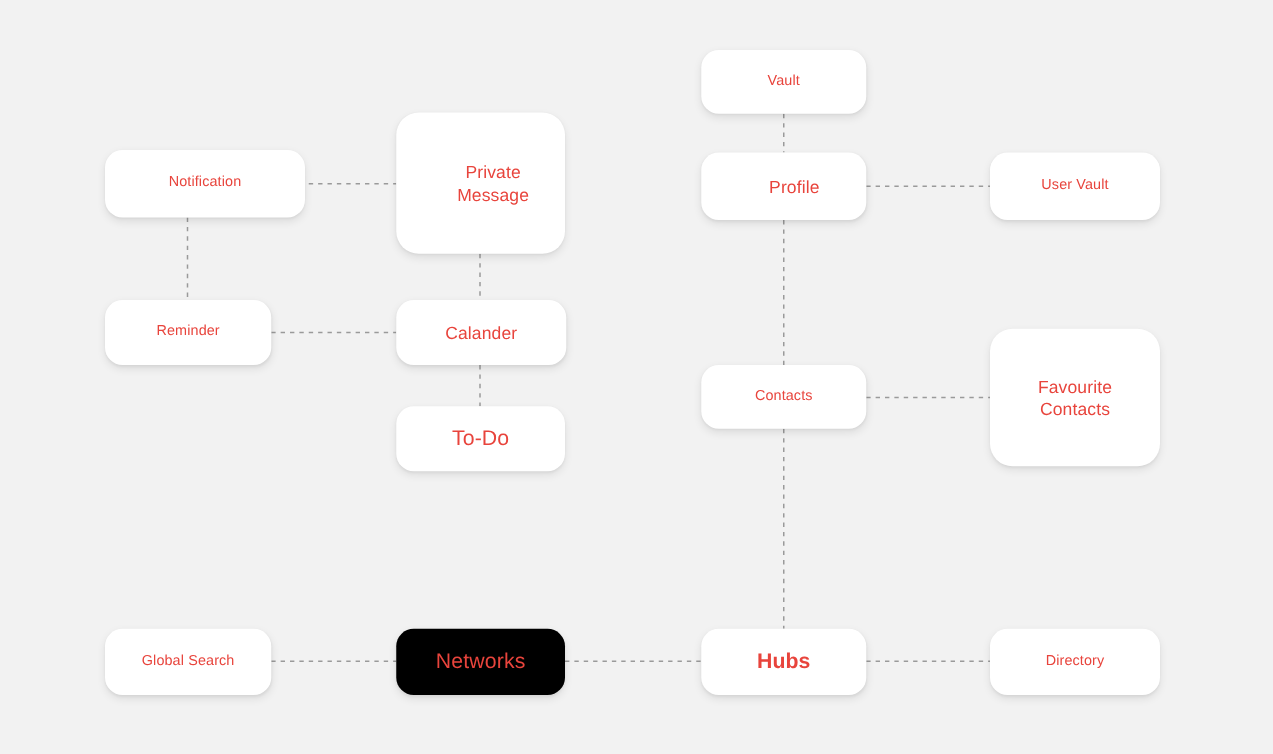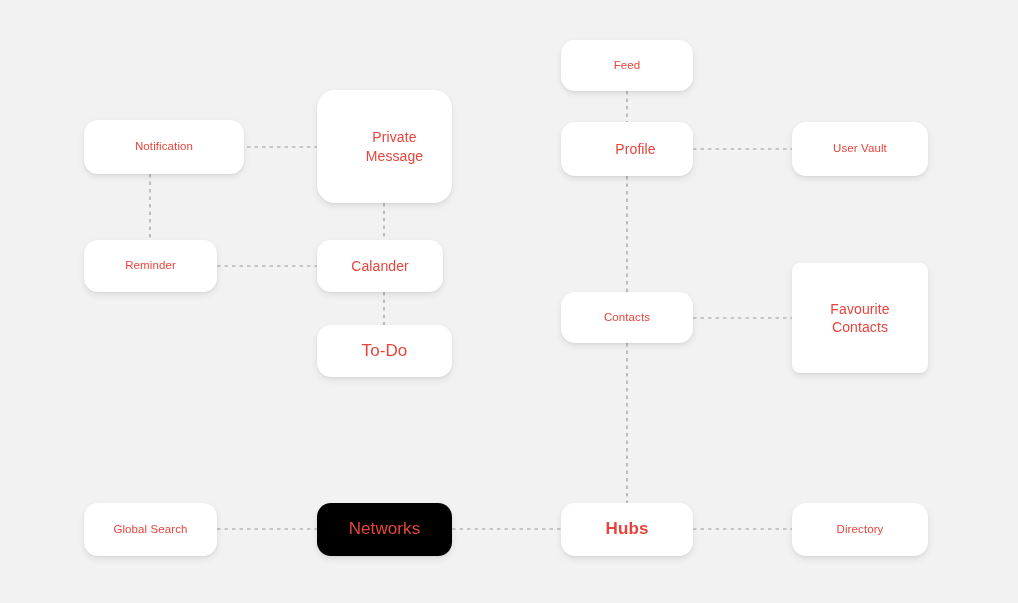--- a/index.html
+++ b/index.html
@@ -73,39 +73,39 @@
       <div class="node size-sm" style="left: 84px; top: 120px; width: 160px; height: 54px; border-radius: 14px; background: rgb(255, 255, 255);">
         <span class="node-label" style="color: rgb(232, 68, 60);">Notification</span>
       </div>
       <div class="node size-md" style="left: 317px; top: 90px; width: 135px; height: 113px; border-radius: 18px; background: rgb(255, 255, 255); padding-left: 20px;">
         <span class="node-label" style="color: rgb(232, 68, 60);">Private
 Message</span>
       </div>
       <div class="node size-sm" style="left: 84px; top: 240px; width: 133px; height: 52px; border-radius: 14px; background: rgb(255, 255, 255);">
         <span class="node-label" style="color: rgb(232, 68, 60);">Reminder</span>
       </div>
-      <div class="node size-md" style="left: 317px; top: 240px; width: 126px; height: 52px; border-radius: 14px; background: rgb(255, 255, 255);">
+      <div class="node size-md" style="left: 317px; top: 240px; width: 136px; height: 52px; border-radius: 14px; background: rgb(255, 255, 255);">
         <span class="node-label" style="color: rgb(232, 68, 60);">Calander</span>
       </div>
       <div class="node size-lg" style="left: 317px; top: 325px; width: 135px; height: 52px; border-radius: 14px; background: rgb(255, 255, 255);">
         <span class="node-label" style="color: rgb(232, 68, 60);">To-Do</span>
       </div>
       <div class="node size-sm" style="left: 561px; top: 40px; width: 132px; height: 51px; border-radius: 14px; background: rgb(255, 255, 255);">
-        <span class="node-label" style="color: rgb(232, 68, 60);">Feed</span>
+        <span class="node-label" style="color: rgb(232, 68, 60);">Vault</span>
       </div>
       <div class="node size-md" style="left: 561px; top: 122px; width: 132px; height: 54px; border-radius: 14px; background: rgb(255, 255, 255); padding-left: 17px;">
         <span class="node-label" style="color: rgb(232, 68, 60);">Profile</span>
       </div>
       <div class="node size-sm" style="left: 792px; top: 122px; width: 136px; height: 54px; border-radius: 14px; background: rgb(255, 255, 255);">
         <span class="node-label" style="color: rgb(232, 68, 60);">User Vault</span>
       </div>
       <div class="node size-sm" style="left: 561px; top: 292px; width: 132px; height: 51px; border-radius: 14px; background: rgb(255, 255, 255);">
         <span class="node-label" style="color: rgb(232, 68, 60);">Contacts</span>
       </div>
-      <div class="node size-md" style="left: 792px; top: 263px; width: 136px; height: 110px; border-radius: 8px; background: rgb(255, 255, 255);">
+      <div class="node size-md" style="left: 792px; top: 263px; width: 136px; height: 110px; border-radius: 18px; background: rgb(255, 255, 255);">
         <span class="node-label" style="color: rgb(232, 68, 60);">Favourite
 Contacts</span>
       </div>
       <div class="node size-sm" style="left: 84px; top: 503px; width: 133px; height: 53px; border-radius: 14px; background: rgb(255, 255, 255);">
         <span class="node-label" style="color: rgb(232, 68, 60);">Global Search</span>
       </div>
       <div class="node size-lg" style="left: 317px; top: 503px; width: 135px; height: 53px; border-radius: 14px; background: #000000;">
         <span class="node-label" style="color: rgb(232, 68, 60);">Networks</span>
       </div>
       <div class="node size-lg" style="left: 561px; top: 503px; width: 132px; height: 53px; border-radius: 14px; background: rgb(255, 255, 255); font-weight: bold;">

